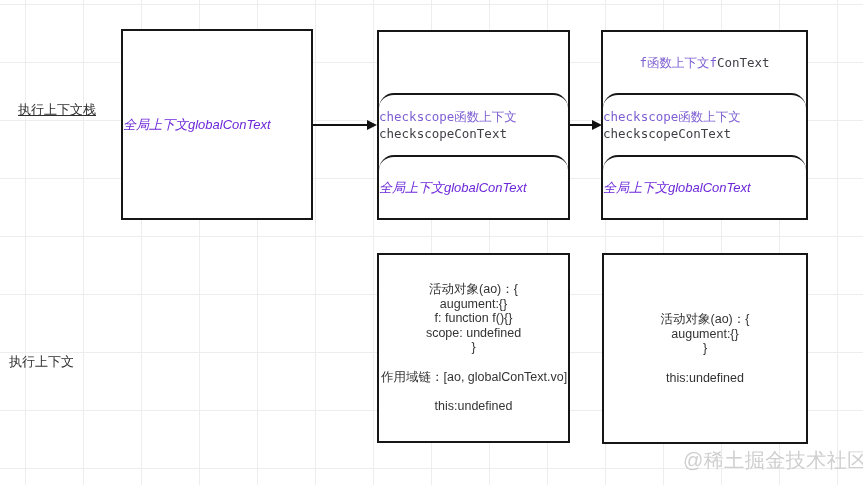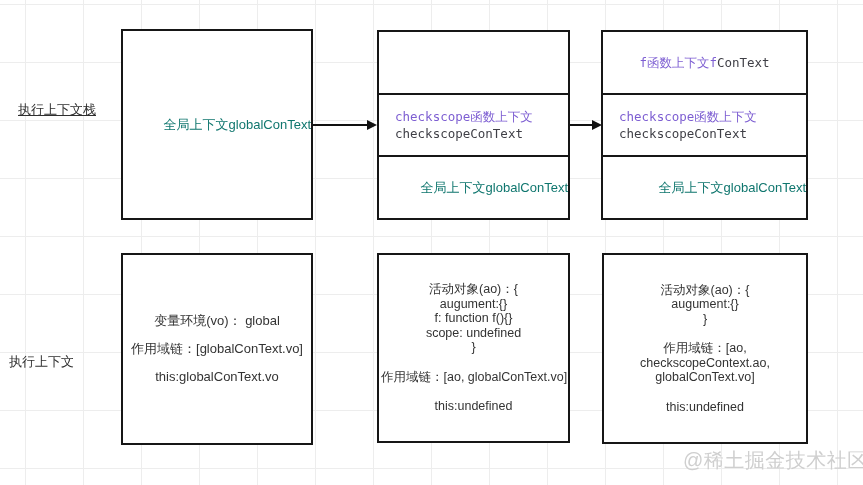--- a/index.html
+++ b/index.html
@@ -22,27 +22,27 @@
     position:absolute;box-sizing:border-box;border:2px solid #161616;background:#ffffff;
     display:flex;flex-direction:column;
   }
   .box1{left:121px;top:29px;width:192px;height:191px;justify-content:center;}
   .box2{left:377px;top:30px;width:193px;height:190px;}
   .box3{left:601px;top:30px;width:207px;height:190px;}
   .box4{left:121px;top:253px;width:192px;height:192px;justify-content:center;}
   .box5{left:377px;top:253px;width:193px;height:190px;justify-content:center;}
   .box6{left:602px;top:253px;width:206px;height:191px;justify-content:center;}
 
-  .cell{flex:1;display:flex;flex-direction:column;justify-content:center;}
+  .cell{flex:1;display:flex;flex-direction:column;justify-content:center;border-radius:15px;}
   .cell + .cell{border-top:2px solid #161616;}
   .center{text-align:center;}
-  .plain-line{font-size:13px;color:#0f766e;text-align:right;line-height:16px;}
+  .plain-line{font-size:13px;color:#6d28d9;text-align:left;line-height:16px;font-style:italic;}
 
   .mono{font-family:"DejaVu Sans Mono","Liberation Mono",monospace;}
-  .mono-block{padding-left:16px;}
+  .mono-block{}
   .mono-line{font-size:12.5px;line-height:17px;color:#3f3f46;white-space:nowrap;}
   .accent{color:#7d5ed2;}
 
   .ctx-line{font-size:13px;line-height:28px;text-align:center;white-space:nowrap;}
   .ao-line{font-size:12.5px;line-height:14.5px;text-align:center;white-space:nowrap;}
   .blk{margin:2px;}
   .blk + .blk{margin-top:13px;}
 
   .arrow{position:absolute;height:0;border-top:2px solid #111111;}
   .arrow::after{
@@ -90,46 +90,36 @@
     </div>
     <div class="cell mono-block">
       <div class="mono-line mono accent">checkscope函数上下文</div>
       <div class="mono-line mono">checkscopeConText</div>
     </div>
     <div class="cell">
       <div class="plain-line">全局上下文globalConText</div>
     </div>
   </div>
 
-  <div class="box box4">
-    <div class="ctx-line">变量环境(vo)： global</div>
-    <div class="ctx-line">作用域链：[globalConText.vo]</div>
-    <div class="ctx-line">this:globalConText.vo</div>
-  </div>
 
   <div class="box box5">
     <div class="blk">
       <div class="ao-line">活动对象(ao)：{</div>
       <div class="ao-line">augument:{}</div>
       <div class="ao-line">f: function f(){}</div>
       <div class="ao-line">scope: undefined</div>
       <div class="ao-line">}</div>
     </div>
     <div class="blk ao-line">作用域链：[ao, globalConText.vo]</div>
     <div class="blk ao-line">this:undefined</div>
   </div>
 
   <div class="box box6">
     <div class="blk">
       <div class="ao-line">活动对象(ao)：{</div>
       <div class="ao-line">augument:{}</div>
       <div class="ao-line">}</div>
     </div>
-    <div class="blk">
-      <div class="ao-line">作用域链：[ao,</div>
-      <div class="ao-line">checkscopeContext.ao,</div>
-      <div class="ao-line">globalConText.vo]</div>
-    </div>
     <div class="blk ao-line">this:undefined</div>
   </div>
 
   <div class="watermark">@稀土掘金技术社区</div>
 </div>
 
 </body></html>

